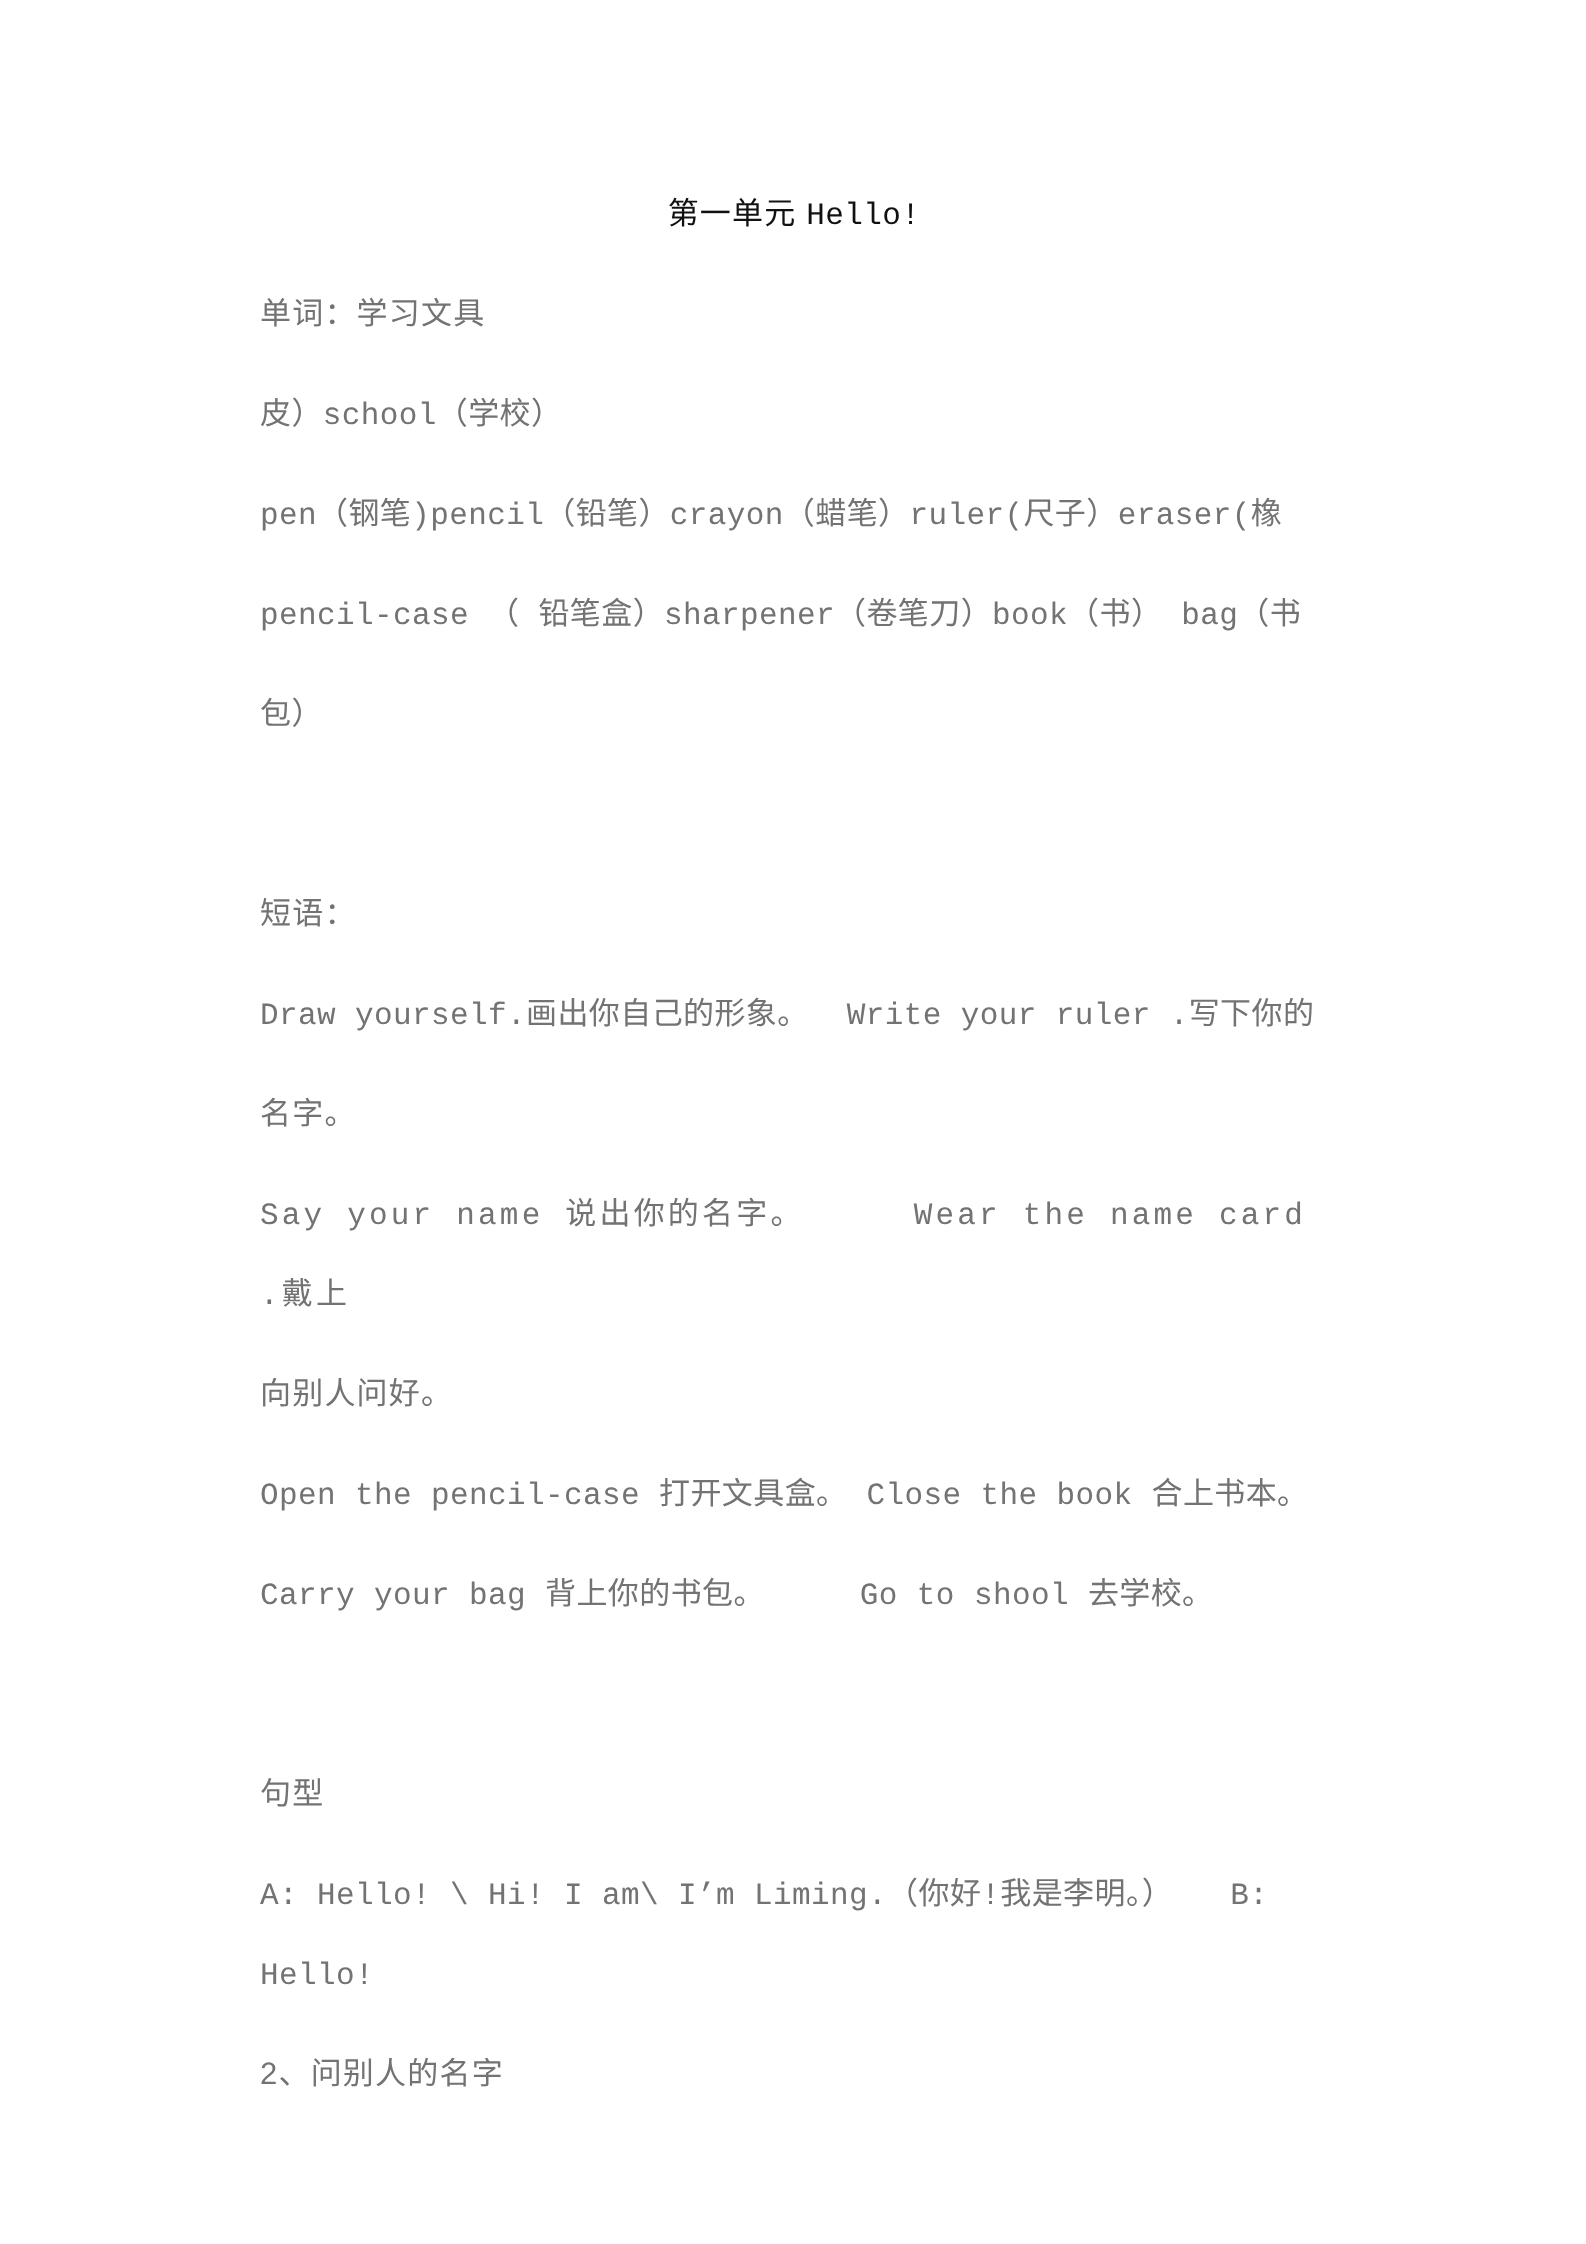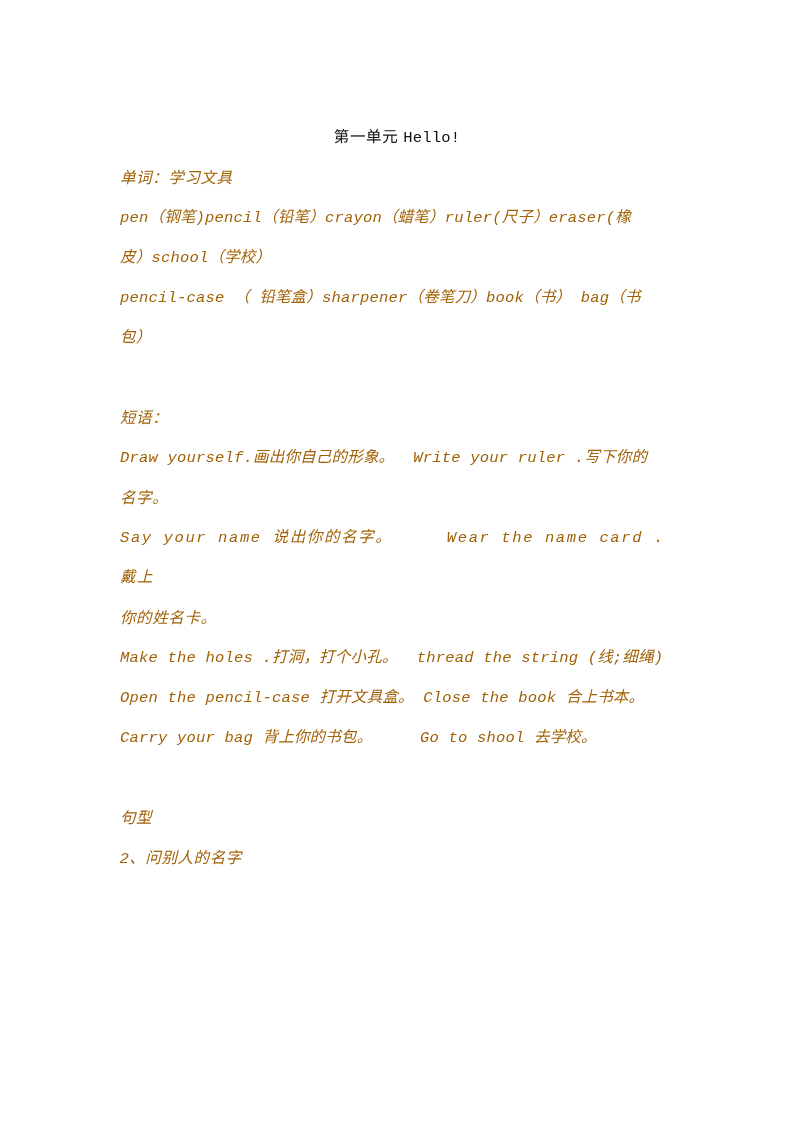--- a/index.html
+++ b/index.html
@@ -15,35 +15,34 @@
     height: 1122px;
     margin: 0 auto;
     background: #ffffff;
     overflow: hidden;
     box-sizing: border-box;
   }
 
   .content {
     position: absolute;
     left: 120px;
-    top: 117px;
+    top: 88px;
     width: 554px;
   }
 
   
   .line {
     font-family: "Liberation Mono", "DejaVu Sans Mono", monospace;
     font-size: 15.5px;
     line-height: 40px;
-    color: #a16207;
+    color: #737373;
     white-space: pre-wrap;
     word-break: break-word;
     letter-spacing: 0.2px;
-    margin: 0;
-    font-style: italic;
+    margin: 10px;
   }
 
   .line.cn {
     font-family: "Liberation Sans", "DejaVu Sans", sans-serif;
     font-size: 15.5px;
     letter-spacing: 0.6px;
   }
 
   .title {
     font-family: "Liberation Sans", "DejaVu Sans", sans-serif;
@@ -76,44 +75,44 @@
 </head>
 <body>
 
 <div class="page">
   <div class="content">
 
     <p class="title"><span>第一单元 </span><span class="en">Hello!</span></p>
 
     <p class="line cn">单词：学习文具</p>
 
+    <p class="line">皮）school（学校）</p>
     <p class="line">pen（钢笔)pencil（铅笔）crayon（蜡笔）ruler(尺子）eraser(橡</p>
-    <p class="line">皮）school（学校）</p>
 
     <p class="line">pencil-case （ 铅笔盒）sharpener（卷笔刀）book（书） bag（书</p>
     <p class="line">包）</p>
 
     <div class="line blank"></div>
 
     <p class="line cn">短语：</p>
 
     <p class="line">Draw yourself.画出你自己的形象。  Write your ruler .写下你的</p>
     <p class="line cn">名字。</p>
 
     <p class="line wide">Say your name 说出你的名字。     Wear the name card .戴上</p>
-    <p class="line cn">你的姓名卡。</p>
+    <p class="line cn">向别人问好。</p>
 
-    <p class="line">Make the holes .打洞，打个小孔。  thread the string (线;细绳)</p>
 
     <p class="line">Open the pencil-case 打开文具盒。 Close the book 合上书本。</p>
 
     <p class="line">Carry your bag 背上你的书包。     Go to shool 去学校。</p>
 
     <div class="line blank"></div>
 
     <p class="line cn">句型</p>
 
 
+    <p class="line">A: Hello! \ Hi! I am\ I’m Liming.（你好!我是李明。）   B: Hello!</p>
 
     <p class="line cn">2、问别人的名字</p>
 
   </div>
 </div>
 
 </body></html>

